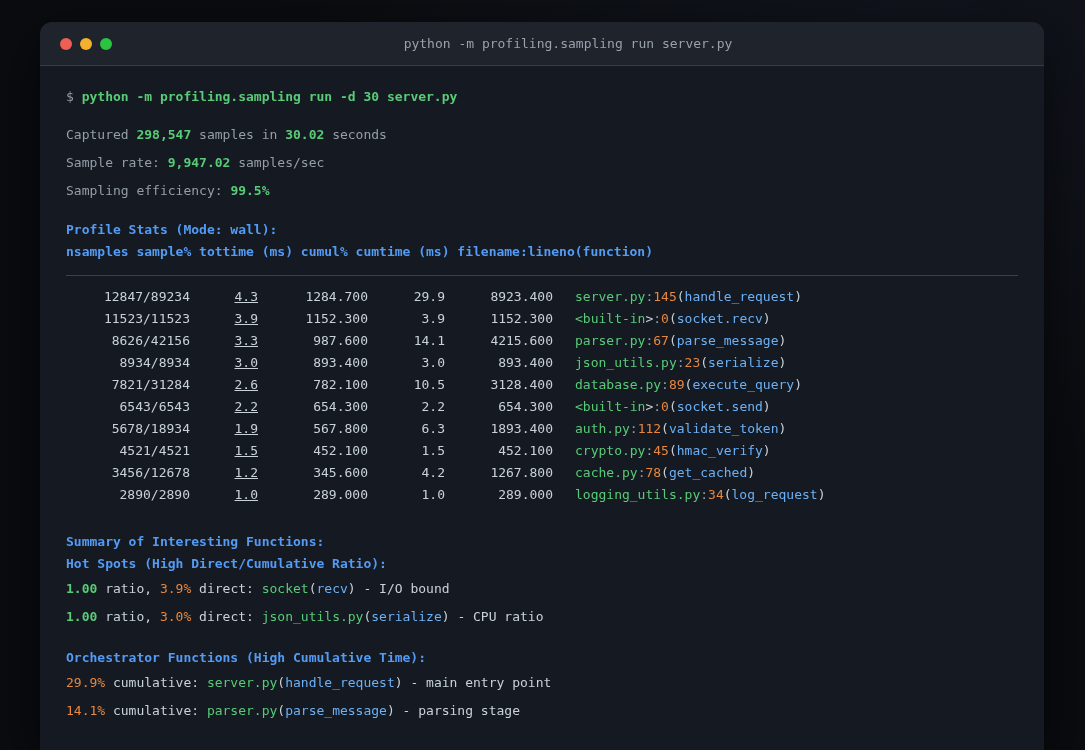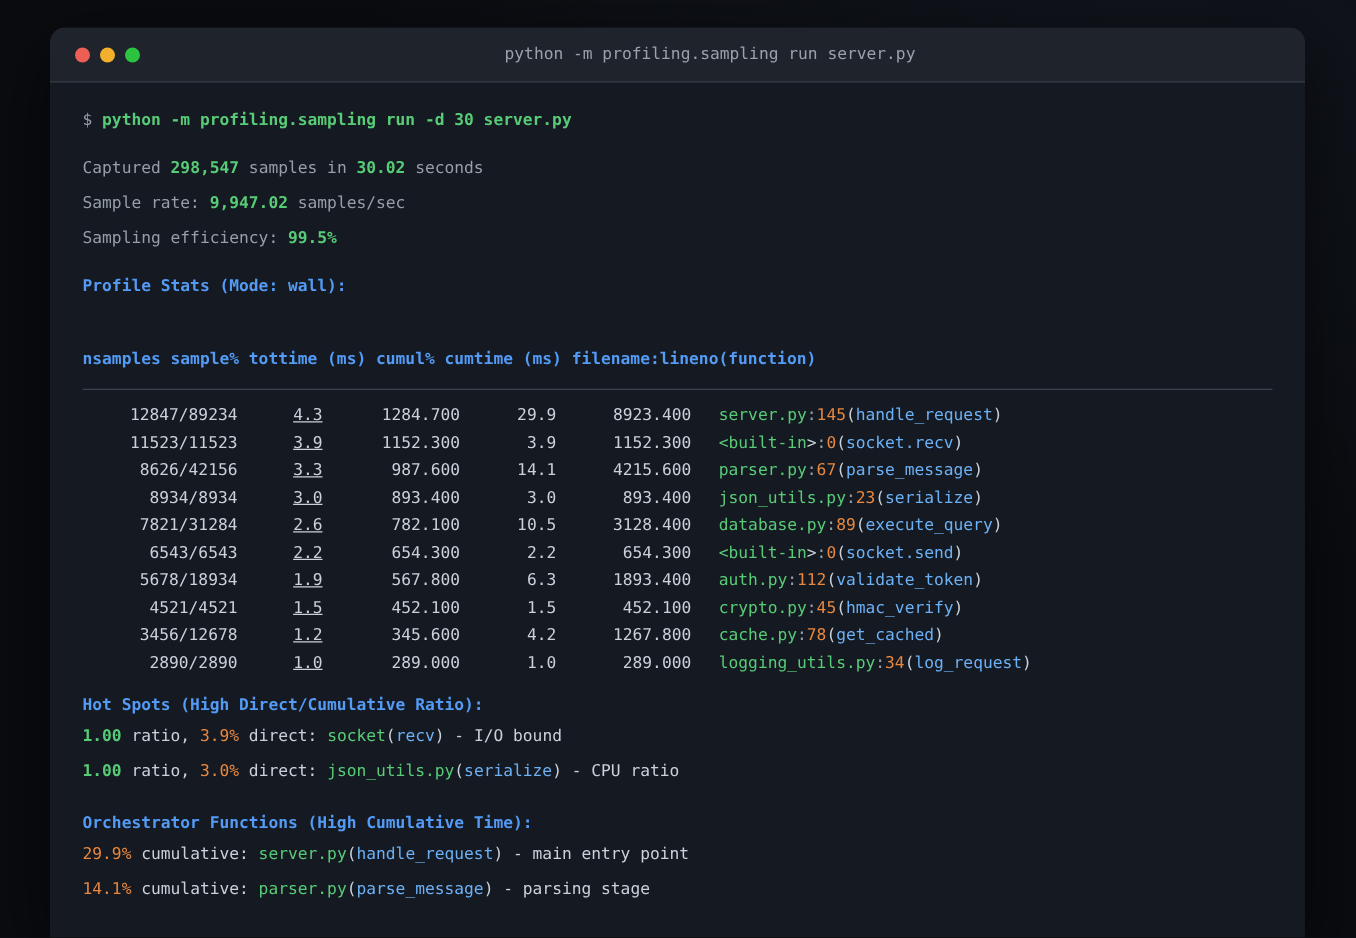--- a/index.html
+++ b/index.html
@@ -21,34 +21,34 @@
   }
   .lights { display:flex; gap:8px; flex:none; }
   .dot { width:12px; height:12px; border-radius:50%; cursor:default; }
   .dot.red    { background:#ed5f55; }
   .dot.yellow { background:#f2b02c; }
   .dot.green  { background:#2bc340; }
   .title { flex:1; text-align:center; color:#99a1ac; font-size:13px; }
 
   .term { padding:17px 26px 0 26px; font-size:13px; color:#c9d1d9; }
   .line  { line-height:28px; white-space:pre; }
-  .tline { line-height:22px; white-space:pre;margin-top:36px; }
+  .tline { line-height:22px; white-space:pre; }
 
   .mut  { color:#959ea9; }
   .lt   { color:#c9d1d9; }
   .grnb { color:#58cb77; font-weight:bold; }
   .grn  { color:#58cb77;margin-top:29px; }
   .hb   { color:#539bf5; font-weight:bold; }
   .fnb  { color:#6cb0f5; }
   .org  { color:#e8873e; }
 
   .mt-stats { margin-top:10px; }
   .mt-profile { margin-top:14px; }
   .mt-summary { margin-top:25px; }
-  .mt-hotspots { margin-top:12px; }
+  .mt-hotspots { }
   .mt-orch { margin-top:16px; }
 
   .tdiv { border:none; border-top:1px solid #3a414c; margin:12px 0 10px 0; }
 
   .trow { display:flex; line-height:22px; }
   .c1 { width:124px; text-align:right; }
   .c2 { width:68px;  text-align:right;text-decoration:underline; }
   .c3 { width:110px; text-align:right; }
   .c4 { width:77px;  text-align:right; }
   .c5 { width:108px; text-align:right; }
@@ -153,20 +153,21 @@
       </div>
     <div class="trow">
         <span class="c1">2890/2890</span>
         <span class="c2">1.0</span>
         <span class="c3">289.000</span>
         <span class="c4">1.0</span>
         <span class="c5">289.000</span>
         <span class="cfn"><span class="grn">logging_utils.py</span><span class="lt"></span><span class="mut">:</span><span class="org">34</span><span class="lt">(</span><span class="fnb">log_request</span><span class="lt">)</span></span>
       </div>
 
+    <div class="tline mt-summary hb">Summary of Interesting Functions:</div>
 
     <div class="tline mt-hotspots hb">Hot Spots (High Direct/Cumulative Ratio):</div>
     <div class="line"><span class="grnb">1.00</span><span class="lt"> ratio, </span><span class="org">3.9%</span><span class="lt"> direct: </span><span class="grn">socket</span><span class="lt">(</span><span class="fnb">recv</span><span class="lt">)</span><span class="lt"> - I/O bound</span></div>
     <div class="line"><span class="grnb">1.00</span><span class="lt"> ratio, </span><span class="org">3.0%</span><span class="lt"> direct: </span><span class="grn">json_utils.py</span><span class="lt">(</span><span class="fnb">serialize</span><span class="lt">)</span><span class="lt"> - CPU ratio</span></div>
 
     <div class="tline mt-orch hb">Orchestrator Functions (High Cumulative Time):</div>
     <div class="line"><span class="org">29.9%</span><span class="lt"> cumulative: </span><span class="grn">server.py</span><span class="lt">(</span><span class="fnb">handle_request</span><span class="lt">)</span><span class="lt"> - main entry point</span></div>
     <div class="line"><span class="org">14.1%</span><span class="lt"> cumulative: </span><span class="grn">parser.py</span><span class="lt">(</span><span class="fnb">parse_message</span><span class="lt">)</span><span class="lt"> - parsing stage</span></div>
 
   </div>

